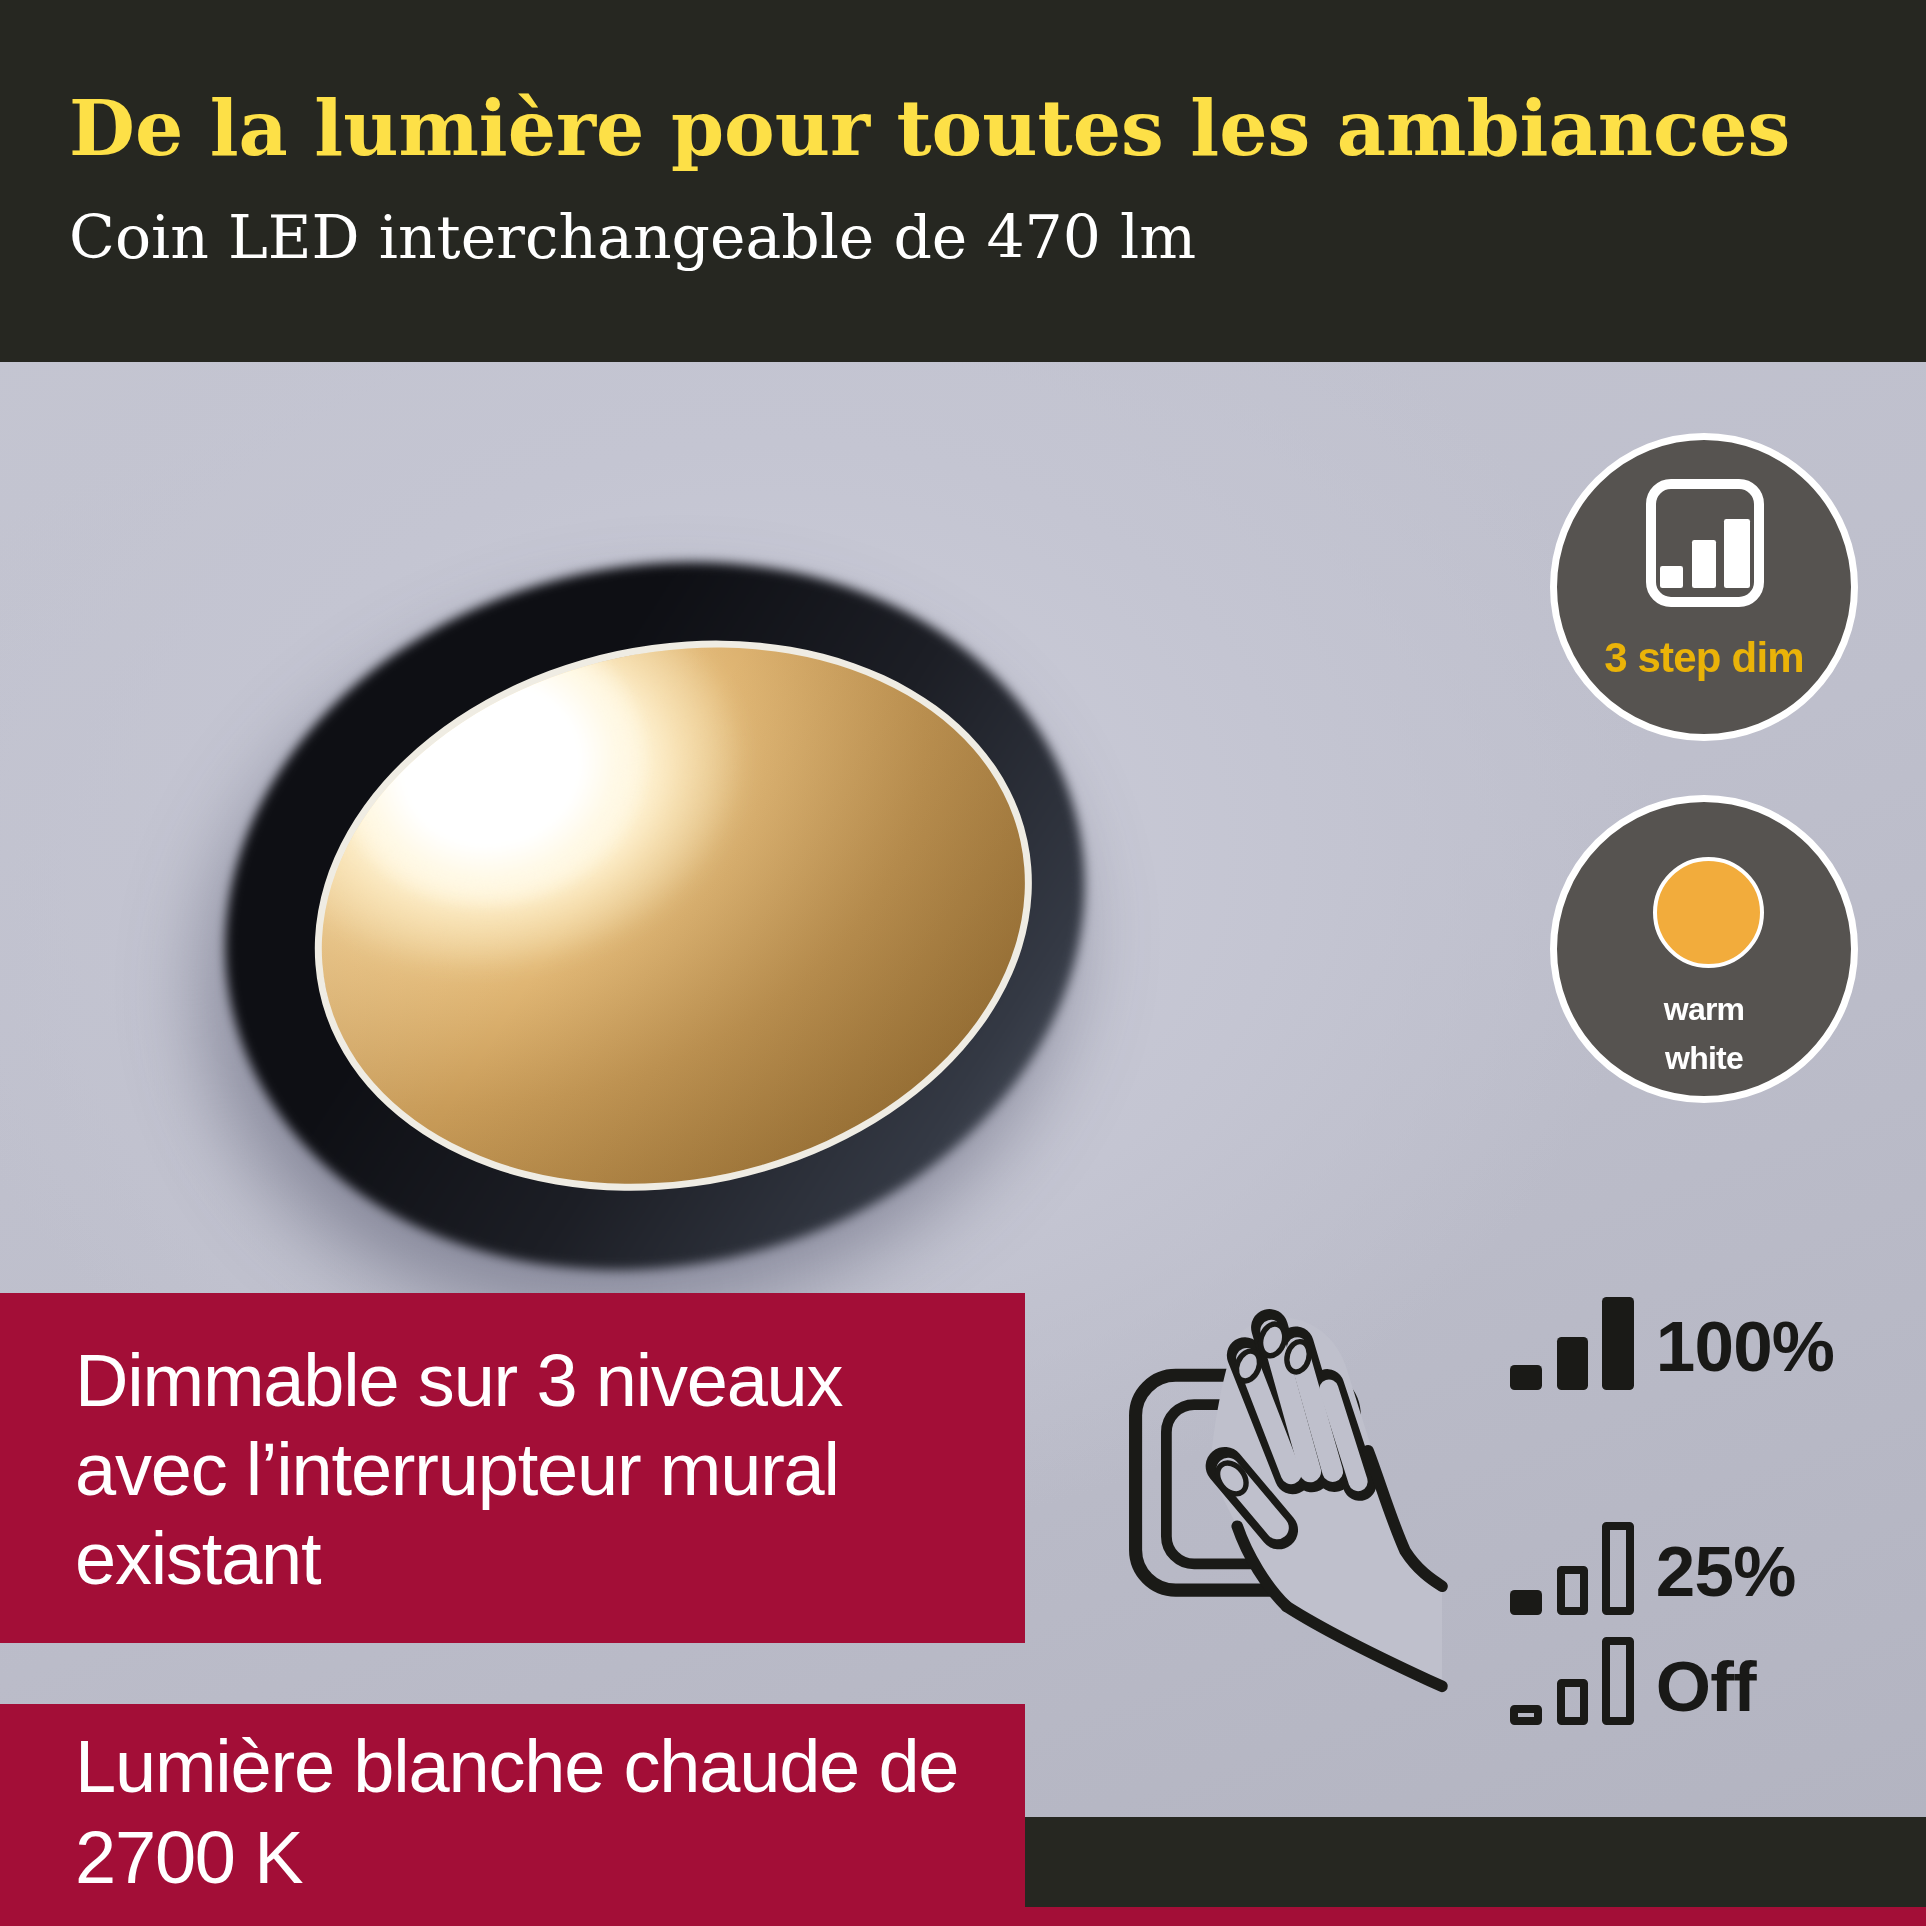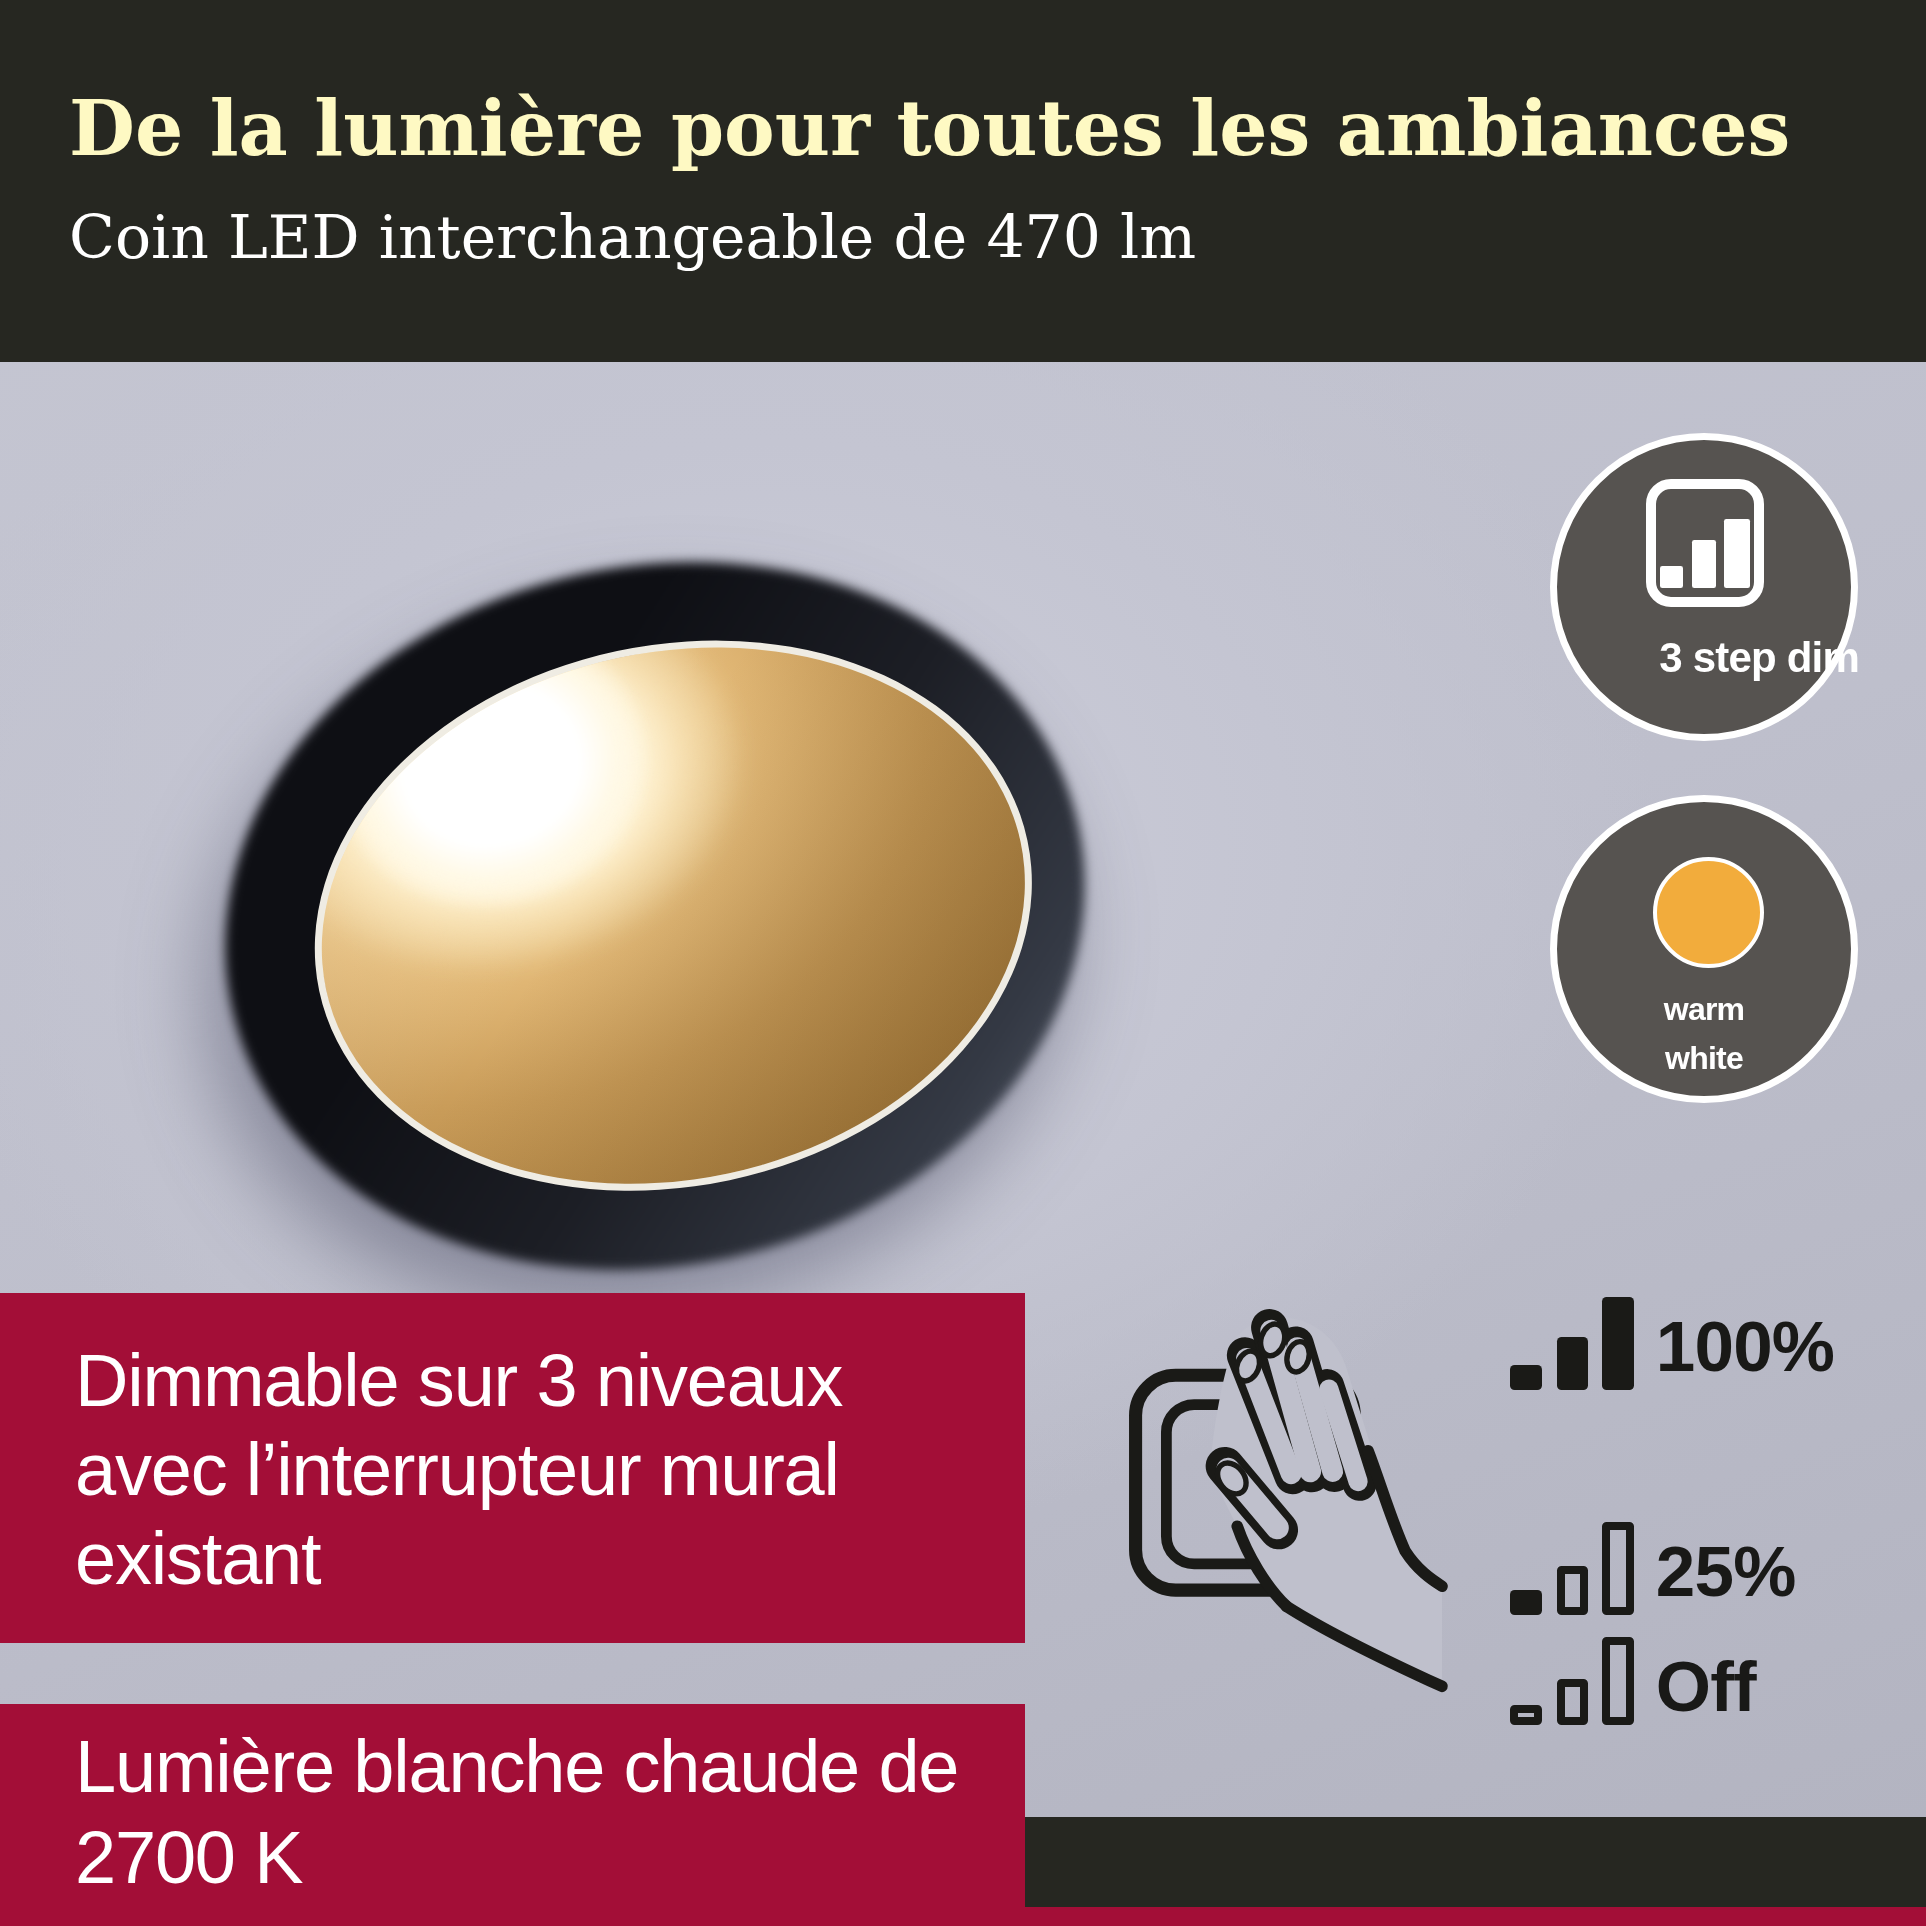--- a/index.html
+++ b/index.html
@@ -7,21 +7,21 @@
     position:relative;width:1926px;height:1926px;overflow:hidden;
     font-family:"Liberation Sans","DejaVu Sans",sans-serif;
     background:
       radial-gradient(1233px 963px at 40% 44%, #CCCDD9 0%, #C4C5D2 42%, rgba(196,197,210,0) 72%),
       linear-gradient(160deg, #C6C7D3 0%, #BEBFCC 52%, #B2B3C0 100%);
   }
   
   .header{position:absolute;left:0;top:0;width:1926px;height:362px;background:#262721;
           box-sizing:border-box;padding:74px 0 0 69px;}
   .header .line1{font-family:"DejaVu Serif","Liberation Serif",serif;font-weight:700;
-                 font-size:76px;line-height:109px;color:#fef9c3;letter-spacing:0;}
+                 font-size:76px;line-height:109px;color:#fde047;letter-spacing:0;}
   .header .line2{font-family:"DejaVu Serif","Liberation Serif",serif;font-weight:400;
                  font-size:60px;line-height:109px;color:#FFFFFF;}
   
   .lamp-shadow{position:absolute;left:162px;top:717px;width:963px;height:632px;
       background:radial-gradient(closest-side, rgba(66,68,92,.40), rgba(66,68,92,0) 72%);}
   .lamp{position:absolute;left:222px;top:566px;width:866px;height:700px;transform:rotate(-12deg);}
   .lamp .ring{position:absolute;inset:0;border-radius:50%;
       background:linear-gradient(135deg,#0E0F14 34%,#1C1E25 58%,#343944 82%,#59606F 100%);
       filter:blur(5.4px);
       box-shadow:-27px 42px 85px rgba(58,60,84,.45);}
@@ -43,21 +43,21 @@
   .badge.dim{left:1550px;top:433px;}
   .badge.warm{left:1550px;top:795px;}
   .dim-icon{position:absolute;left:89px;top:39px;width:118px;height:128px;border-radius:25px;
             box-sizing:border-box;border:10px solid #FFFFFF;}
   .dim-icon .ibars{position:absolute;left:0;bottom:9.2px;width:100%;display:flex;justify-content:center;
                    align-items:flex-end;gap:8.5px;}
   .dim-icon .ibar{background:#FFFFFF;border-radius:2.3px;}
   .dim-icon .ibar.b1{width:23px;height:22.3px;}
   .dim-icon .ibar.b2{width:24px;height:48px;}
   .dim-icon .ibar.b3{width:25.4px;height:69px;}
-  .badge-label{position:absolute;left:8px;width:100%;text-align:right;color:#ffffff;
+  .badge-label{position:absolute;left:0;width:100%;text-align:center;color:#eab308;
                font-weight:700;font-size:42px;letter-spacing:-0.8px;}
   .badge.dim .badge-label{top:194px;}
   .warm-dot{position:absolute;left:96px;top:55px;width:103px;height:103px;border-radius:50%;
             background:#F2AC3C;box-sizing:content-box;border:4.6px solid #FFFFFF;}
   .warm-label{position:absolute;left:0;top:183px;width:100%;text-align:center;color:#FFFFFF;
               font-weight:700;font-size:32px;line-height:49px;letter-spacing:-0.8px;}
   
   .redbox{position:absolute;left:0;width:1025px;background:#A30E37;box-sizing:border-box;
           color:#FFFFFF;padding-left:75px;}
   .redbox .fline{font-size:74px;line-height:89px;font-weight:400;letter-spacing:-1.2px;}

